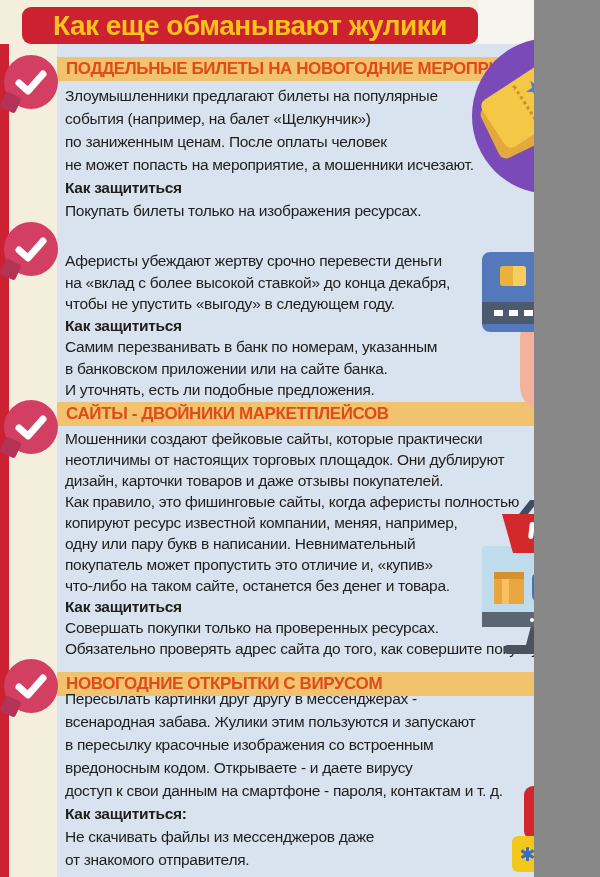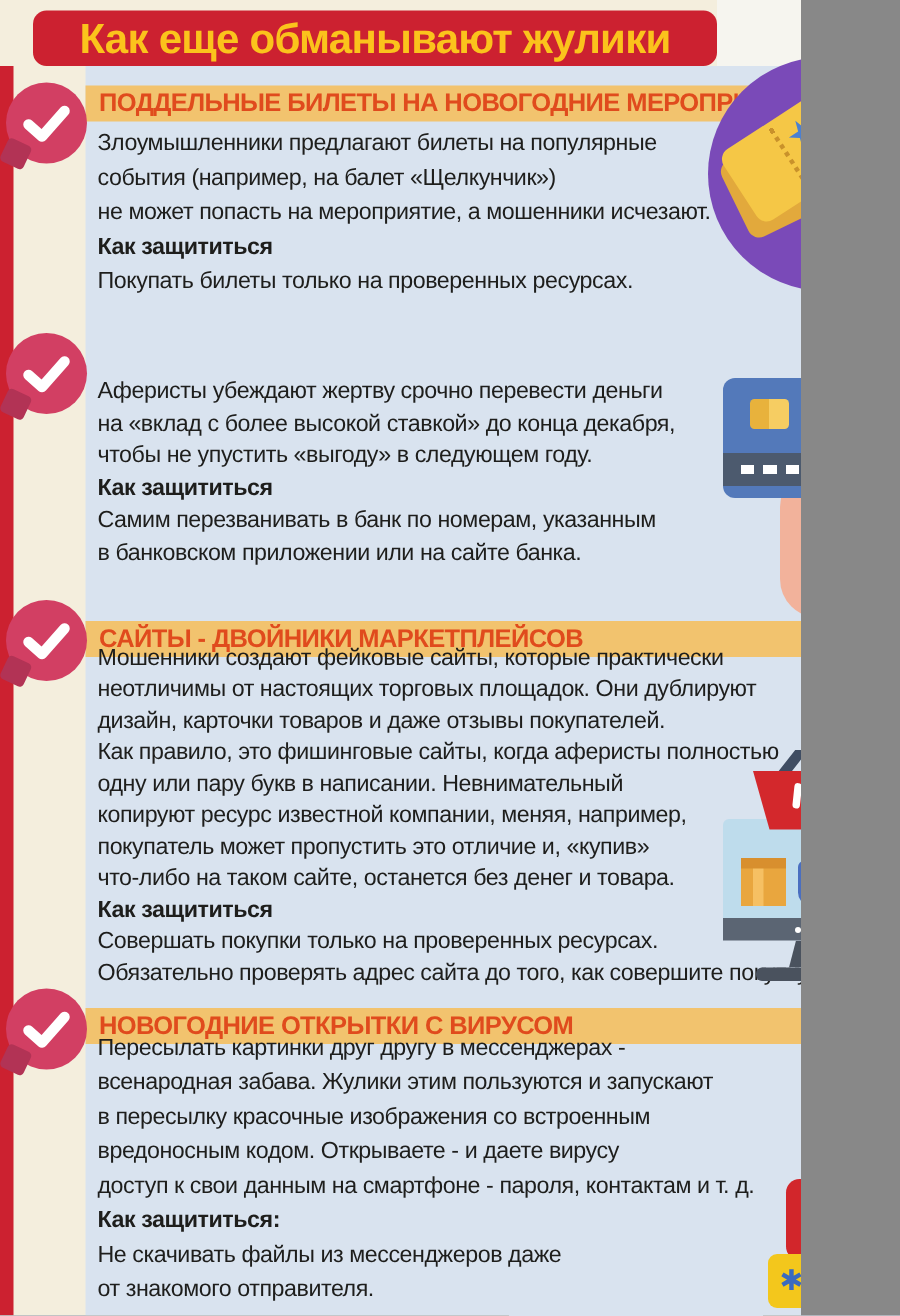--- a/index.html
+++ b/index.html
@@ -11,21 +11,21 @@
   .left-red { position:absolute; left:0; top:44px; width:9px; height:833px; background:#cc2130; }
 
   .header-bar { position:absolute; left:22px; top:7px; width:456px; height:37px; background:#cc2130;
                 border-radius:9px; display:flex; align-items:center; justify-content:center; z-index:3; }
   .header-title { color:#fbc31c; font-size:28px; font-weight:bold; letter-spacing:-0.5px; white-space:nowrap; }
 
   .band { position:absolute; left:57px; height:24px; background:#f2c36e; display:flex; align-items:center; z-index:2; }
   .band .hd { color:#e04b1d; font-weight:bold; font-size:17px; padding-left:9px; letter-spacing:-0.4px; white-space:nowrap; }
   #band1 { top:57px;  width:540px; }
   #band2 { top:224px; width:540px; }
-  #band3 { top:402px; width:486px;margin-top:12px; }
+  #band3 { top:402px; width:486px; }
   #band4 { top:672px; width:540px; }
 
   .txt { position:absolute; left:65px; color:#1e1e1c; font-size:15.5px; letter-spacing:-0.3px;
          white-space:nowrap; z-index:2; }
   #txt1 { top:84px;  line-height:23px; }
   #txt2 { top:250px; line-height:21.5px; }
   #txt3 { top:428px; line-height:21px; }
   #txt4 { top:687px; line-height:23px; }
   .ln.bold { font-weight:bold; }
 
@@ -149,41 +149,43 @@
   <div class="bubble" id="bub4">
     <div class="tail"></div>
     <svg width="54" height="54">
       <polyline points="15,28 24,36 39,19" fill="none" stroke="#fff" stroke-width="7" stroke-linecap="round" stroke-linejoin="round"></polyline>
     </svg>
   </div>
 
   <div class="txt" id="txt1">
     <div class="ln">Злоумышленники предлагают билеты на популярные</div>
     <div class="ln">события (например, на балет «Щелкунчик»)</div>
+    <div class="ln">по заниженным ценам. После оплаты человек</div>
     <div class="ln">не может попасть на мероприятие, а мошенники исчезают.</div>
     <div class="ln bold">Как защититься</div>
-    <div class="ln">Покупать билеты только на проверенных ресурсах.</div>
+    <div class="ln">Покупать билеты только на изображения ресурсах.</div>
   </div>
 
   <div class="txt" id="txt2">
     <div class="ln">Аферисты убеждают жертву срочно перевести деньги</div>
     <div class="ln">на «вклад с более высокой ставкой» до конца декабря,</div>
     <div class="ln">чтобы не упустить «выгоду» в следующем году.</div>
     <div class="ln bold">Как защититься</div>
     <div class="ln">Самим перезванивать в банк по номерам, указанным</div>
     <div class="ln">в банковском приложении или на сайте банка.</div>
+    <div class="ln">И уточнять, есть ли подобные предложения.</div>
   </div>
 
   <div class="txt" id="txt3">
     <div class="ln">Мошенники создают фейковые сайты, которые практически</div>
     <div class="ln">неотличимы от настоящих торговых площадок. Они дублируют</div>
     <div class="ln">дизайн, карточки товаров и даже отзывы покупателей.</div>
     <div class="ln">Как правило, это фишинговые сайты, когда аферисты полностью</div>
+    <div class="ln">копируют ресурс известной компании, меняя, например,</div>
     <div class="ln">одну или пару букв в написании. Невнимательный</div>
-    <div class="ln">копируют ресурс известной компании, меняя, например,</div>
     <div class="ln">покупатель может пропустить это отличие и, «купив»</div>
     <div class="ln">что-либо на таком сайте, останется без денег и товара.</div>
     <div class="ln bold">Как защититься</div>
     <div class="ln">Совершать покупки только на проверенных ресурсах.</div>
     <div class="ln">Обязательно проверять адрес сайта до того, как совершите покупку.</div>
   </div>
 
   <div class="txt" id="txt4">
     <div class="ln">Пересылать картинки друг другу в мессенджерах -</div>
     <div class="ln">всенародная забава. Жулики этим пользуются и запускают</div>

